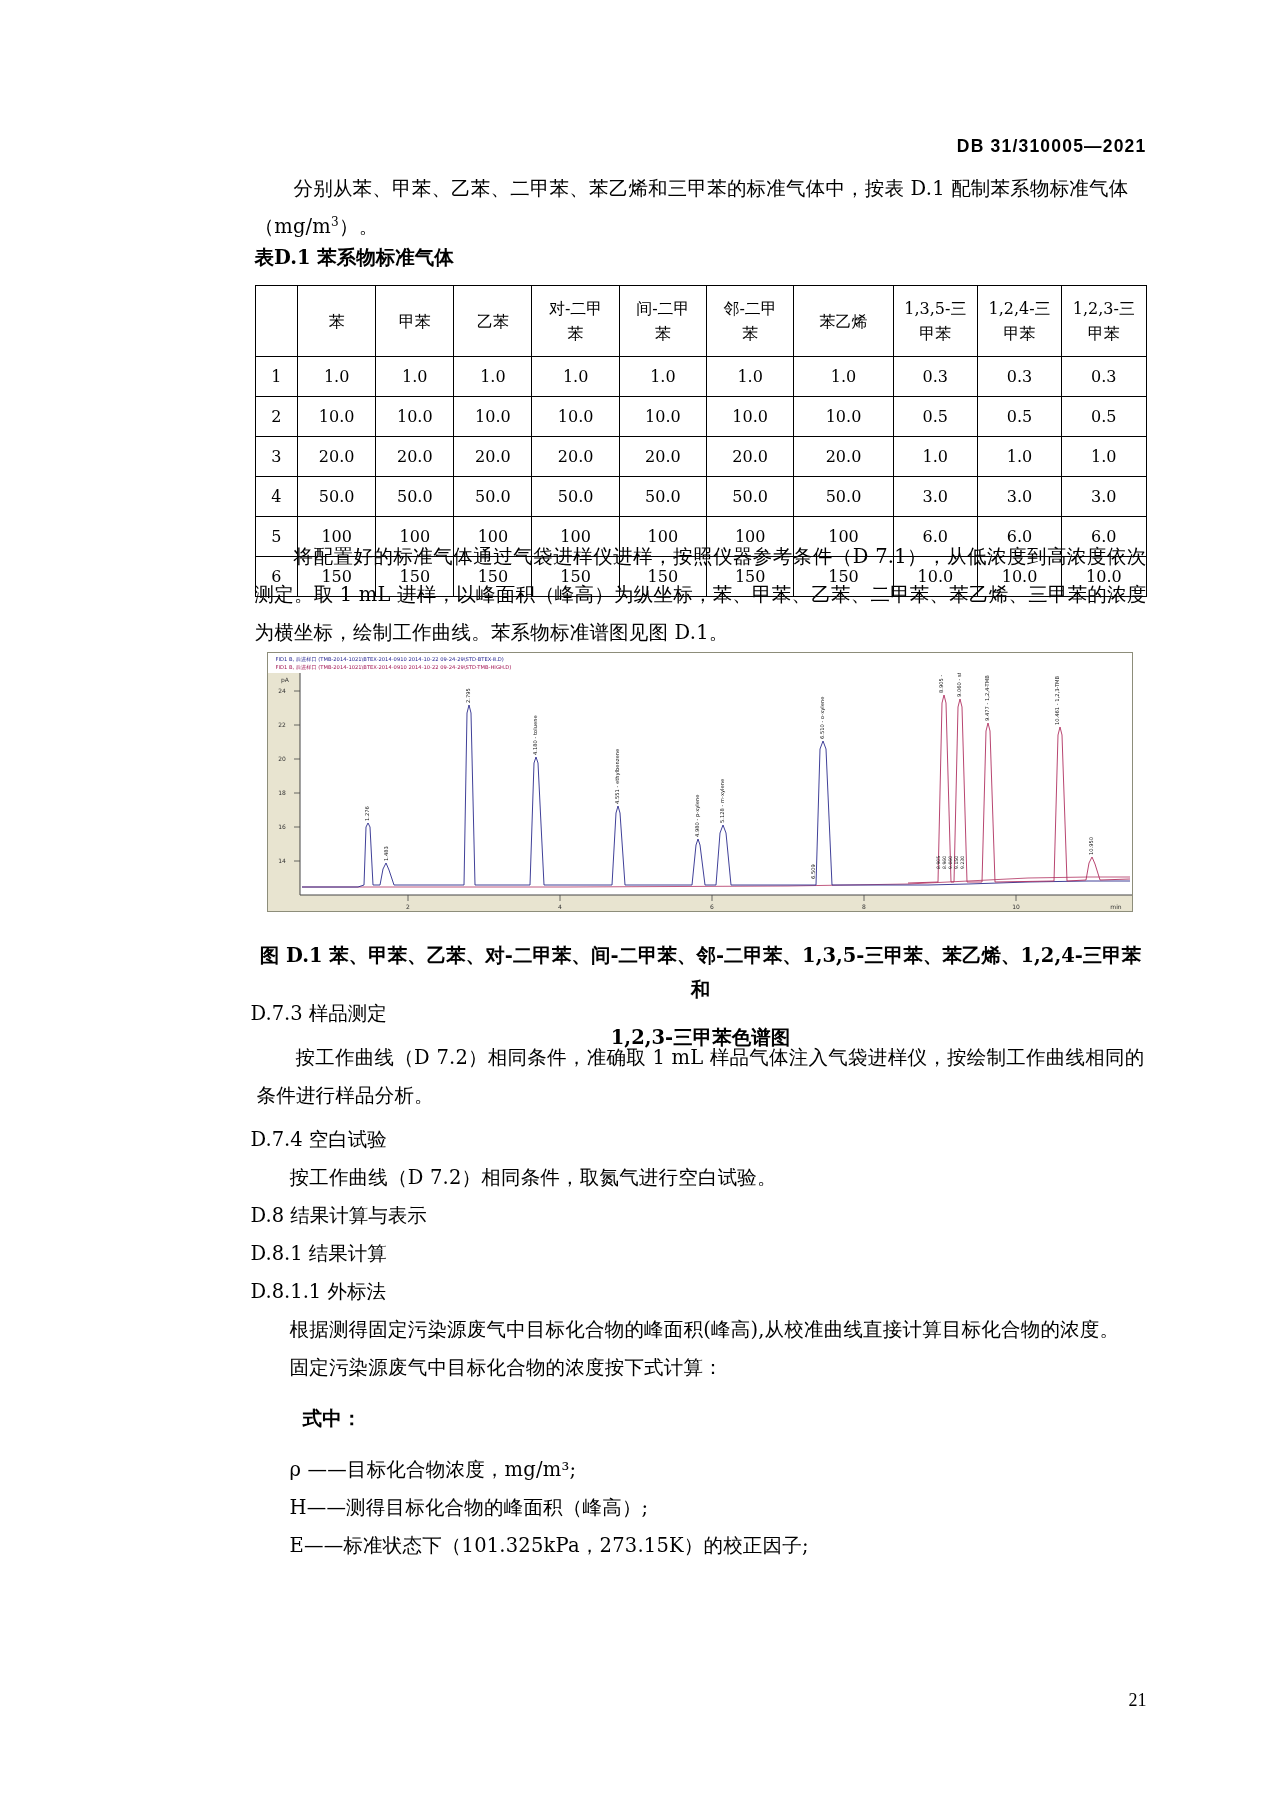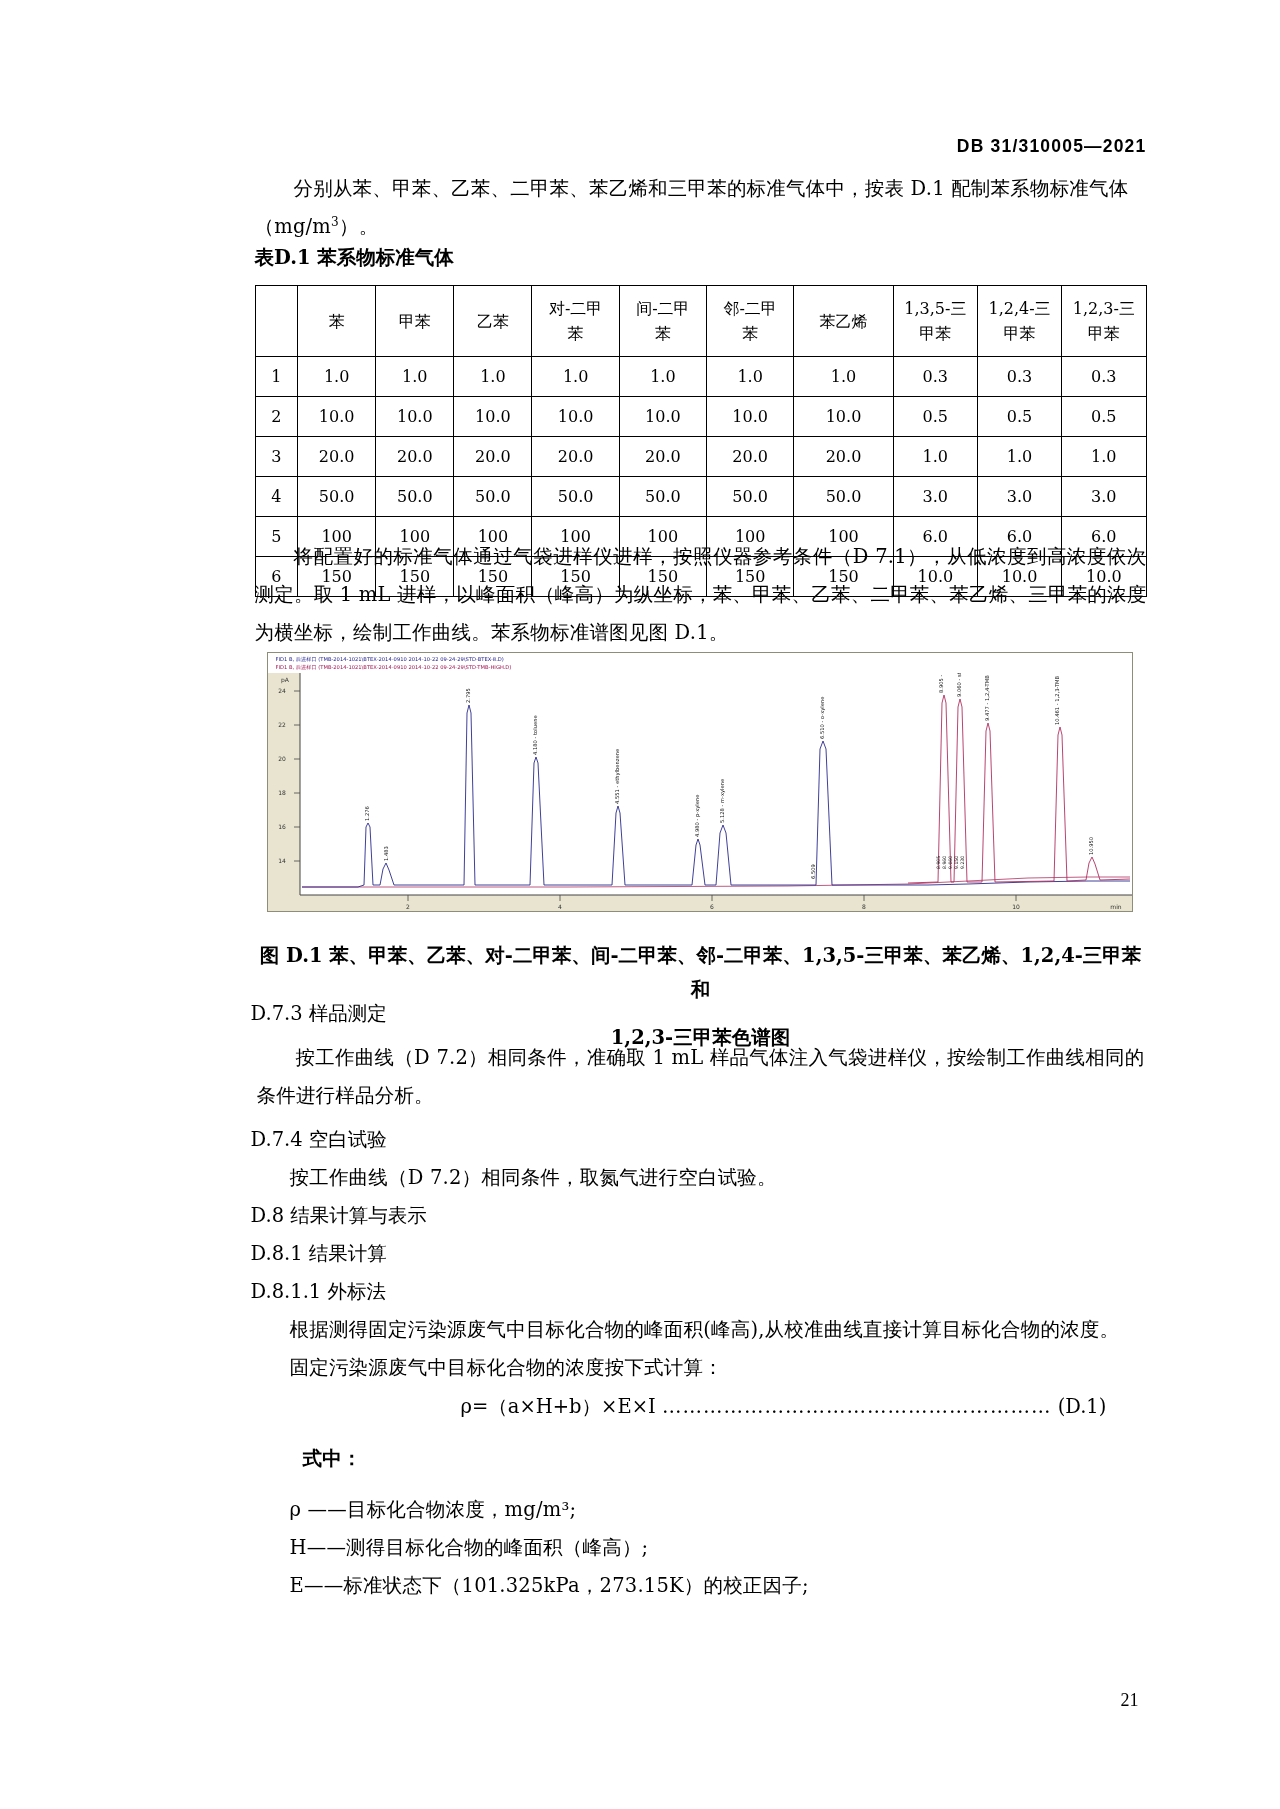--- a/index.html
+++ b/index.html
@@ -124,21 +124,21 @@
   .formula-line {
     font-size: 19.5px;
     line-height: 40px;
     margin-left: 210px;
     white-space: nowrap;
   }
   .dots { letter-spacing: 1px; }
 
   .page-number {
     position: absolute;
-    right: 8px;
+    right: 0;
     top: 1690px;
     font-size: 18px;
     font-family: "Liberation Serif", serif;
   }
 </style>
 </head>
 <body>
 
 <div class="page">
 
@@ -400,25 +400,20 @@
       <p class="h-sec">D.7.3  样品测定</p>
       <p class="para indent" style="margin:6px;">按工作曲线（D 7.2）相同条件，准确取 1 mL 样品气体注入气袋进样仪，按绘制工作曲线相同的条件进行样品分析。</p>
       <p class="h-sec">D.7.4  空白试验</p>
       <p class="para indent" style="margin:0;">按工作曲线（D 7.2）相同条件，取氮气进行空白试验。</p>
       <p class="h-sec">D.8  结果计算与表示</p>
       <p class="h-sec">D.8.1  结果计算</p>
       <p class="h-sec">D.8.1.1  外标法</p>
       <p class="para indent" style="margin:0;">根据测得固定污染源废气中目标化合物的峰面积(峰高),从校准曲线直接计算目标化合物的浓度。</p>
       <p class="para indent" style="margin:0;">固定污染源废气中目标化合物的浓度按下式计算：</p>
 
-      <div class="formula-line">
-        <span>ρ=（a×H+b）×E×I</span>
-        <span class="dots">…………………………………………………</span>
-        <span>(D.1)</span>
-      </div>
 
       <p class="para indent" style="margin:13px;font-weight:bold;">式中：</p>
       <p class="para indent" style="margin:0;">ρ ——目标化合物浓度，mg/m³;</p>
       <p class="para indent" style="margin:0;">H——测得目标化合物的峰面积（峰高）;</p>
       <p class="para indent" style="margin:0;">E——标准状态下（101.325kPa，273.15K）的校正因子;</p>
     </div>
 
     <div class="page-number">21</div>
 
   </div>

